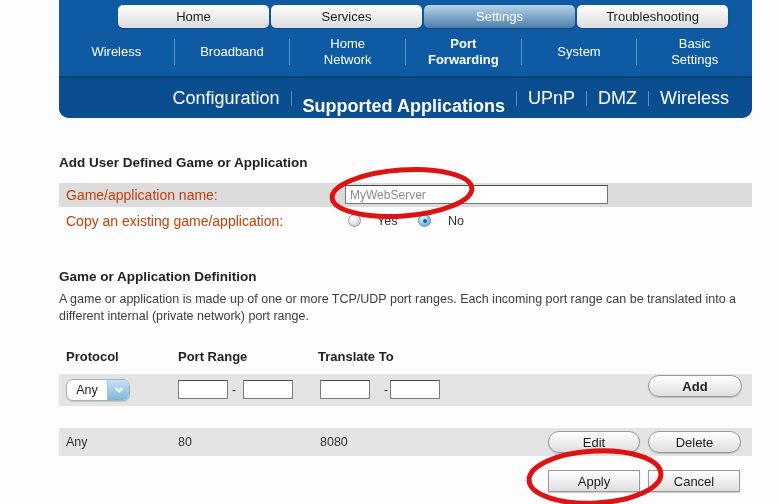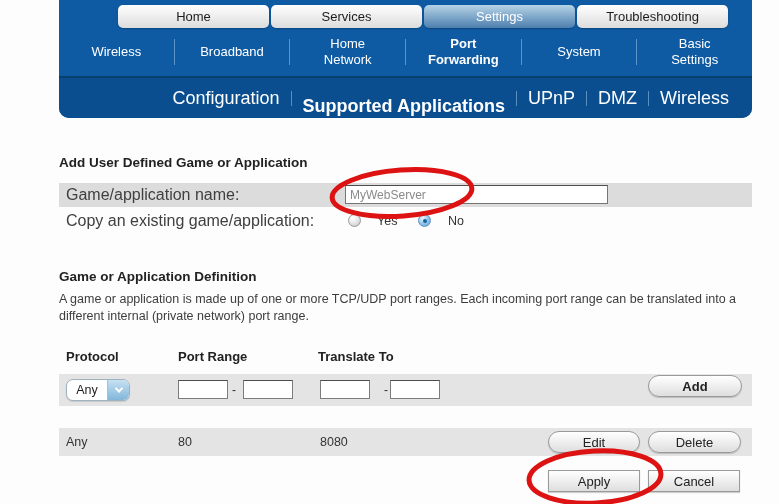--- a/index.html
+++ b/index.html
@@ -28,21 +28,21 @@
     display:flex; align-items:center; justify-content:flex-end; padding-right:12px; }
   .nav3-item { color:#fff; font-size:18px; padding:0 11px; }
   .nav3-item.active { font-weight:bold;margin-top:16px; }
   .nav3-sep { width:1px; height:15px; background:rgba(135,178,216,.65); }
 
   
   .h-section { position:absolute; left:59px; font-size:13.5px; font-weight:bold; color:#222; }
   .formrow1 { position:absolute; left:59px; top:183px; width:693px; height:24px; background:#dcdcdc; }
   .formrow2 { position:absolute; left:59px; top:208px; width:693px; height:26px; }
   .rowlabel { position:absolute; left:7px; top:0; height:100%; display:flex; align-items:center;
-    font-size:16px; color:#404040; }
+    font-size:14px; color:#c2410c; }
   .name-input { position:absolute; left:286px; top:2px; width:263px; height:19px;
     border:1px solid #757575; border-top-color:#4d4d4d; font-size:12px; color:#8a8a8a;
     padding:1px 4px; font-family:"Liberation Sans", sans-serif; background:#ffffff; }
 
   .radio { position:absolute; top:6px; width:13px; height:13px; border-radius:50%;
     border:1px solid #9a9a9a; cursor:pointer; }
   .radio.off { background:radial-gradient(circle at 35% 28%, #ffffff 0%, #e8e8e8 45%, #bfbfbf 100%); }
   .radio.on  { border-color:#5d94c2;
     background:radial-gradient(circle at 35% 28%, #e8f4fc 0%, #8fc2e6 55%, #5d9ed0 100%); }
   .radio.on::after { content:""; position:absolute; left:3.5px; top:3.5px; width:4px; height:4px;

